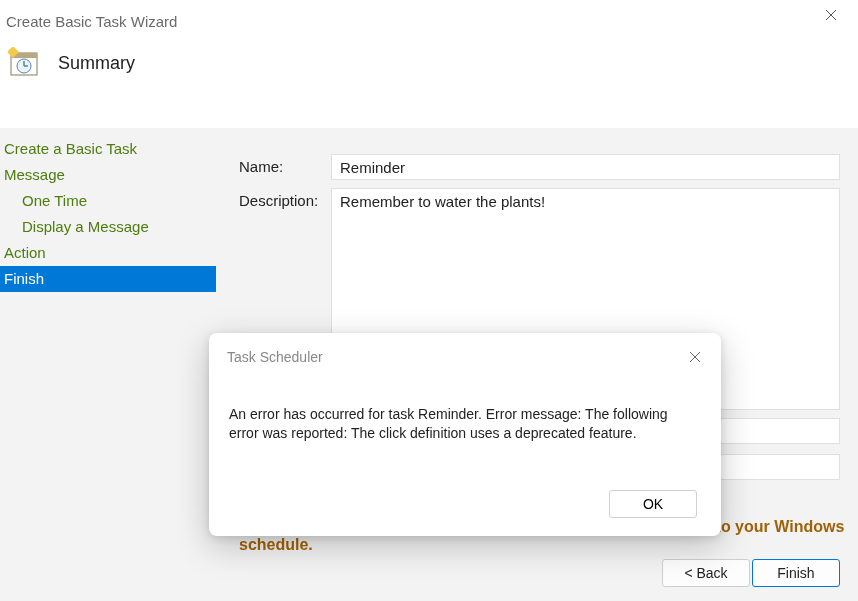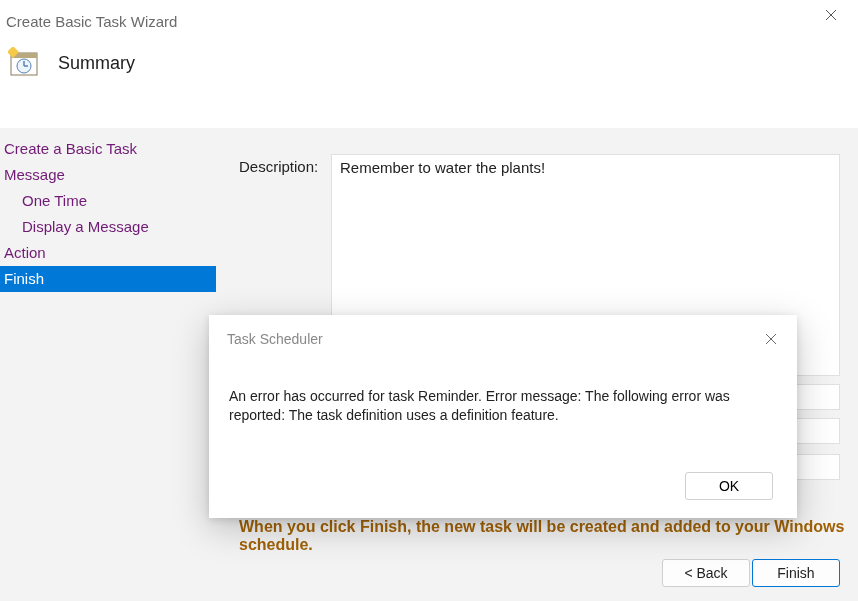--- a/index.html
+++ b/index.html
@@ -65,21 +65,21 @@
     position: absolute;
     top: 0; left: 0;
     width: 216px;
     padding-top: 8px;
     font-size: 15px;
   }
   .step-row {
     height: 26px;
     line-height: 26px;
     padding-left: 4px;
-    color: #701a75;
+    color: #4d7c0f;
   }
   .step-row.indent { padding-left: 22px; }
   .step-row.selected {
     background: #0078d7;
     color: #fff;
   }
 
   
   .form {
     position: absolute;
@@ -146,25 +146,25 @@
     font-size: 14px;
     color: #222;
     border-radius: 3px;
     cursor: pointer;
   }
   .btn.primary { border: 1px solid #0078d7; }
 
   
   .modal {
     position: absolute;
-    left: 209px; top: 315px;
-    width: 588px;
+    left: 209px; top: 333px;
+    width: 512px;
     height: 203px;
     background: #fff;
-    border-radius: 0;
+    border-radius: 8px;
     box-shadow: 0 10px 34px rgba(0,0,0,0.22), 0 2px 8px rgba(0,0,0,0.12);
     z-index: 50;
   }
   .modal-title {
     position: absolute;
     top: 16px; left: 18px;
     color: #888;
     font-size: 14px;
   }
   .modal-close {
@@ -229,26 +229,26 @@
     <div class="step-row">Create a Basic Task</div>
     <div class="step-row">Message</div>
     <div class="step-row indent">One Time</div>
     <div class="step-row indent">Display a Message</div>
     <div class="step-row">Action</div>
     <div class="step-row selected">Finish</div>
   </div>
 
   <div class="form">
     <div class="form-row">
+      <div class="form-label">Name:</div>
+      <input type="text" class="input-text" value="Reminder" style="">
+    </div>
+    <div class="form-row">
       <div class="form-label">Description:</div>
       <textarea class="input-area" style="">Remember to water the plants!</textarea>
-    </div>
-    <div class="form-row">
-      <div class="form-label">Name:</div>
-      <input type="text" class="input-text" value="Reminder" style="">
     </div>
     <div class="extra-box"></div>
     <div class="extra-box"></div>
   </div>
 
   <div class="finish-note">When you click Finish, the new task will be created and added to your Windows schedule.</div>
 
   <div class="footer-buttons">
     <button class="btn">&lt; Back</button>
     <button class="btn primary">Finish</button>
@@ -256,15 +256,15 @@
 </div>
 
 <div class="modal">
   <div class="modal-title">Task Scheduler</div>
   <div class="modal-close">
     <svg width="12" height="12" viewBox="0 0 12 12">
         <line x1="1" y1="1" x2="11" y2="11"></line>
         <line x1="11" y1="1" x2="1" y2="11"></line>
       </svg>
   </div>
-  <div class="modal-body">An error has occurred for task Reminder. Error message: The following error was reported: The task definition uses a definition feature.</div>
+  <div class="modal-body">An error has occurred for task Reminder. Error message: The following error was reported: The click definition uses a deprecated feature.</div>
   <button class="modal-ok">OK</button>
 </div>
 
 </body></html>

